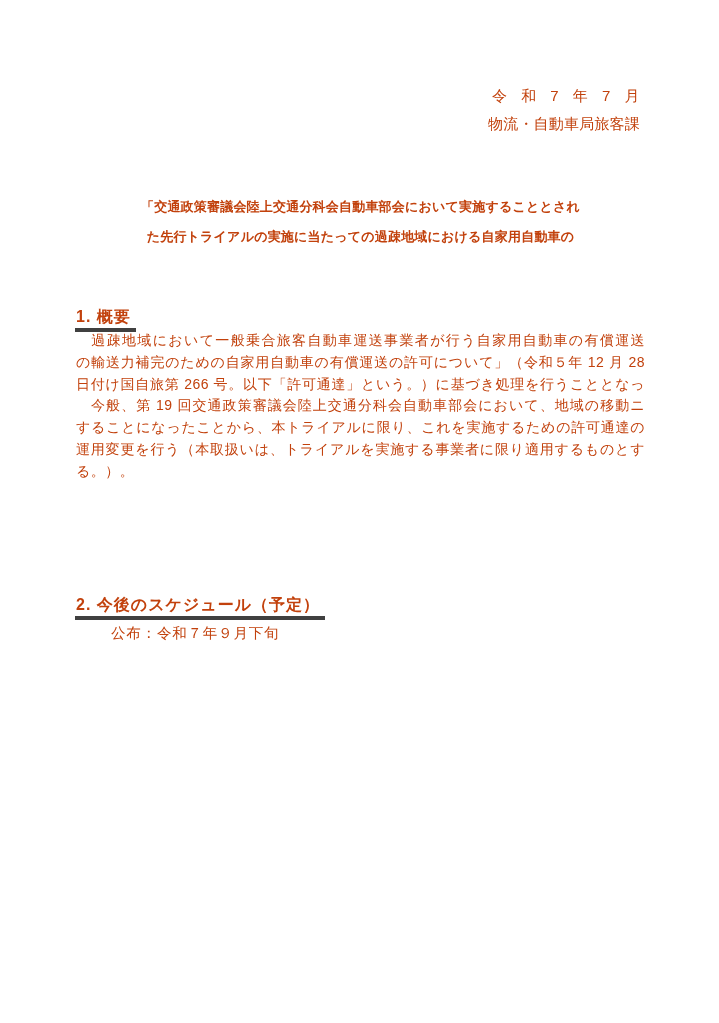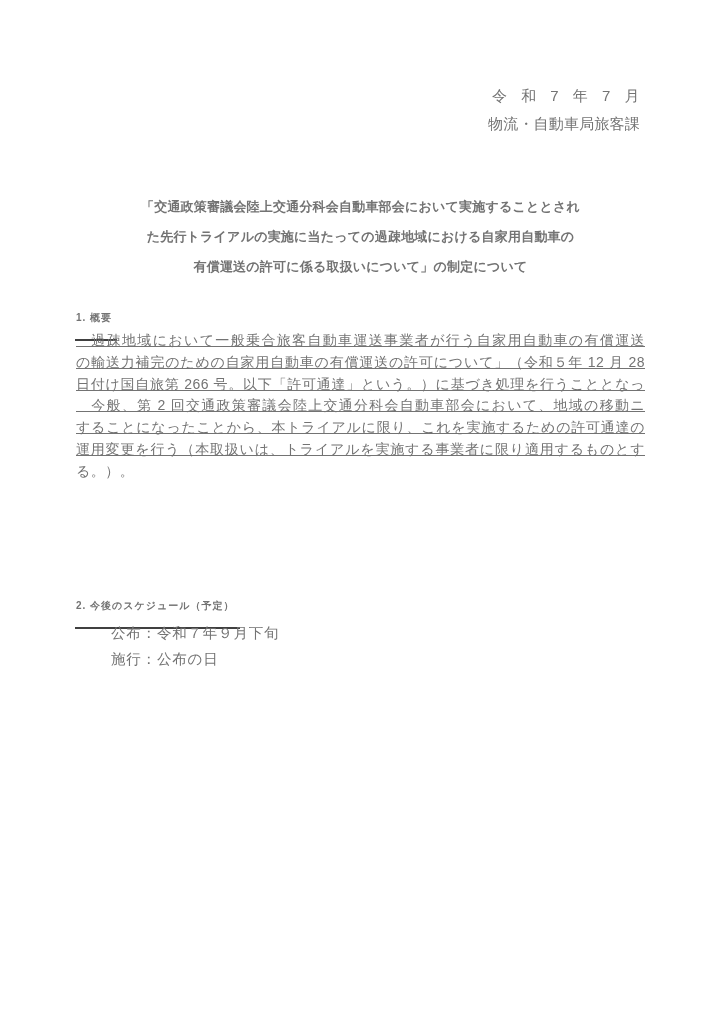--- a/index.html
+++ b/index.html
@@ -5,21 +5,21 @@
   html, body {
     margin: 0;
     padding: 0;
     background: #ffffff;
   }
   .page {
     position: relative;
     width: 719px;
     height: 1023px;
     background: #ffffff;
-    color: #737373;
+    color: #c2410c;
     font-family: "Liberation Sans", "DejaVu Sans", sans-serif;
     overflow: hidden;
   }
   
   .header-block {
     position: absolute;
     top: 82px;
     right: 79px;
     text-align: right;
     font-size: 15px;
@@ -40,25 +40,25 @@
     width: 569px;
     text-align: center;
     font-size: 13px;
     font-weight: 700;
     line-height: 30px;
     letter-spacing: 0.2px;
   }
   
   .sec-head {
     display: inline-block;
-    font-size: 10px;
+    font-size: 16px;
     font-weight: 700;
     letter-spacing: 1px;
-    border-bottom: 2px solid #404040;
-    padding: 0 5px 14px 1px;
+    border-bottom: 4px solid #404040;
+    padding: 0 5px 0 1px;
   }
   .sec1-head-wrap {
     position: absolute;
     top: 307px;
     left: 75px;
   }
   .sec2-head-wrap {
     position: absolute;
     top: 595px;
     left: 75px;
@@ -69,21 +69,20 @@
     top: 330px;
     left: 76px;
     width: 569px;
     font-size: 14px;
     line-height: 21.8px;
     letter-spacing: 0.45px;
   }
   .jline {
     text-align: justify;
     text-align-last: justify;
-    text-decoration: underline;
   }
   .lline {
     text-align: left;
     text-align-last: left;
   }
   
   .schedule-block {
     position: absolute;
     top: 621px;
     left: 95px;
@@ -99,39 +98,37 @@
 <div class="page">
 
   <div class="header-block">
     <div class="header-date">令 和 7 年 7 月</div>
     <div class="header-dept">物流・自動車局旅客課</div>
   </div>
 
   <div class="title-block">
     <div>「交通政策審議会陸上交通分科会自動車部会において実施することとされ</div>
     <div>た先行トライアルの実施に当たっての過疎地域における自家用自動車の</div>
-    <div>有償運送の許可に係る取扱いについて」の制定について</div>
   </div>
 
   <div class="sec1-head-wrap">
     <span class="sec-head">1. 概要</span>
   </div>
 
   <div class="body-block">
     <div class="jline">　過疎地域において一般乗合旅客自動車運送事業者が行う自家用自動車の有償運送</div>
     <div class="jline">の輸送力補完のための自家用自動車の有償運送の許可について」（令和５年 12 月 28</div>
     <div class="jline">日付け国自旅第 266 号。以下「許可通達」という。）に基づき処理を行うこととなっ</div>
-    <div class="jline">　今般、第 2 回交通政策審議会陸上交通分科会自動車部会において、地域の移動ニ</div>
+    <div class="jline">　今般、第 19 回交通政策審議会陸上交通分科会自動車部会において、地域の移動ニ</div>
     <div class="jline">することになったことから、本トライアルに限り、これを実施するための許可通達の</div>
     <div class="jline">運用変更を行う（本取扱いは、トライアルを実施する事業者に限り適用するものとす</div>
     <div class="lline">る。）。</div>
   </div>
 
   <div class="sec2-head-wrap">
     <span class="sec-head">2. 今後のスケジュール（予定）</span>
   </div>
 
   <div class="schedule-block">
     <div>公布：令和７年９月下旬</div>
-    <div>施行：公布の日</div>
   </div>
 
 </div>
 
 </body></html>

